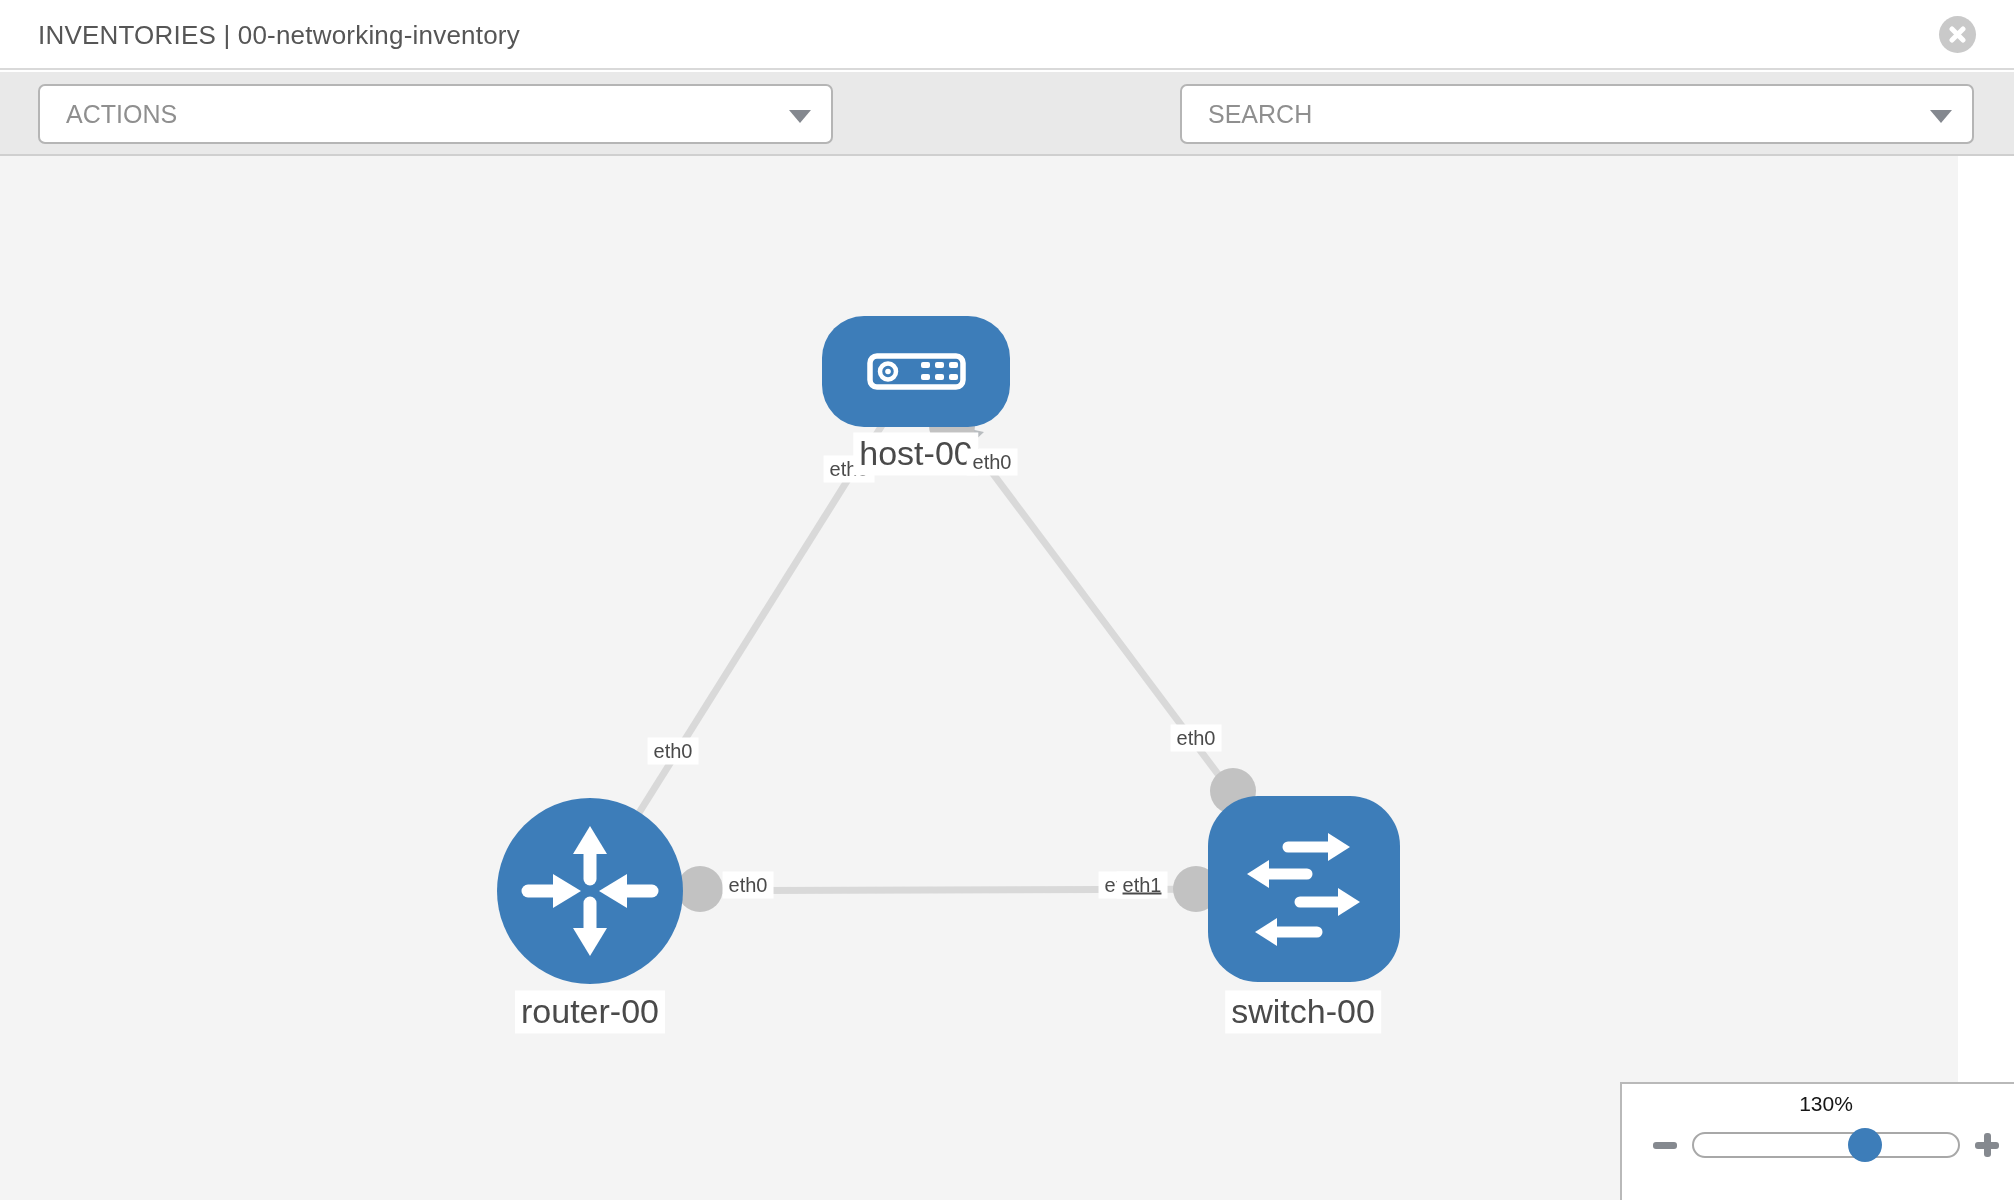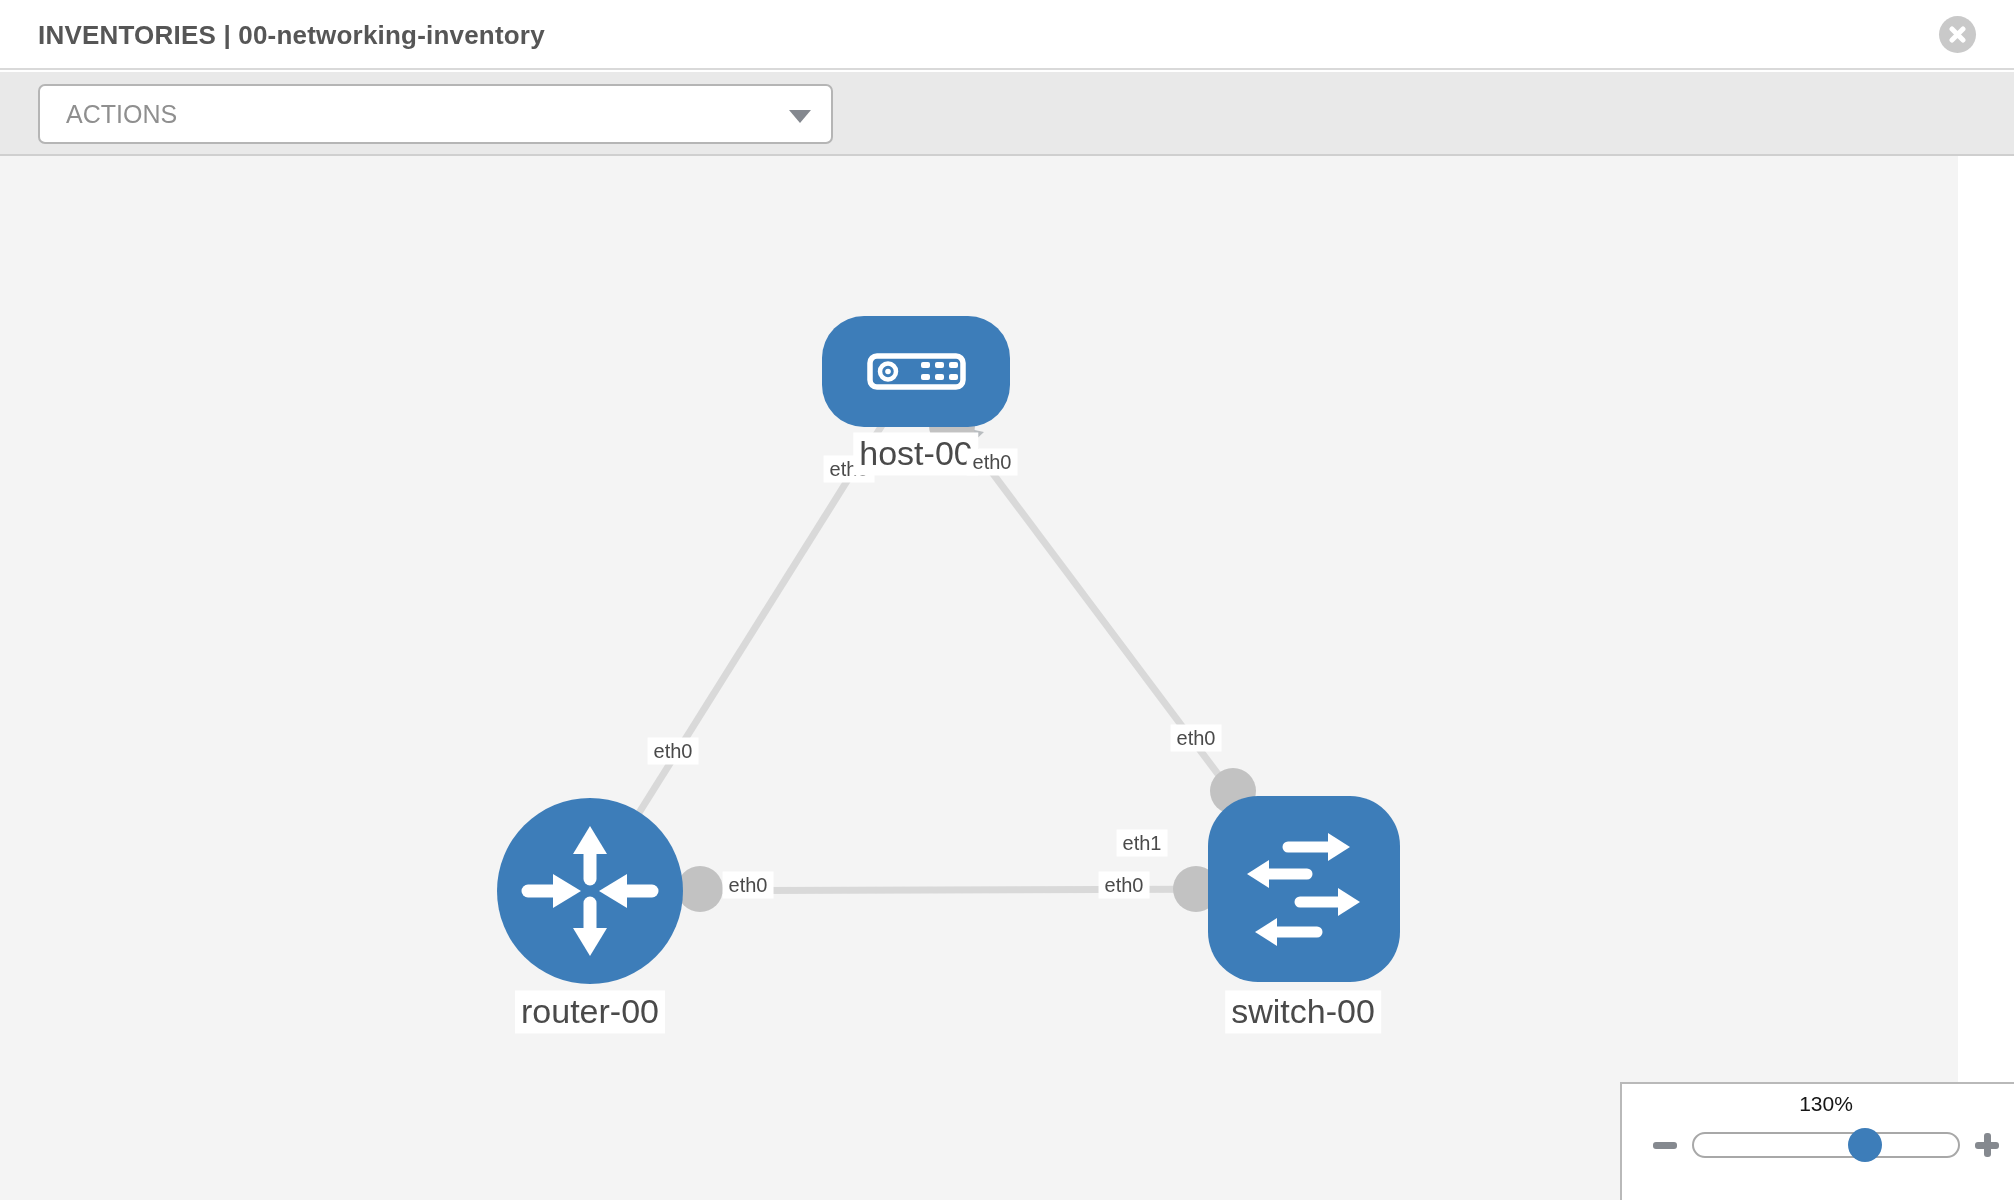--- a/index.html
+++ b/index.html
@@ -4,21 +4,21 @@
 <style>
   html,body{margin:0;padding:0;}
   body{width:2014px;height:1200px;overflow:hidden;background:#fff;
        font-family:"Liberation Sans","DejaVu Sans",sans-serif;}
   *{box-sizing:border-box;}
   .page{position:relative;width:2014px;height:1200px;}
 
   
   .header{position:absolute;left:0;top:0;width:2014px;height:70px;background:#fff;
           border-bottom:2px solid #d9d9d9;}
-  .title{position:absolute;left:38px;top:0;line-height:70px;font-size:26px;font-weight:700;
+  .title{position:absolute;left:38px;top:0;line-height:70px;font-size:26px;font-weight:400;
          color:#565656;letter-spacing:.2px;}
   .close-btn{position:absolute;left:1939px;top:16px;width:37px;height:37px;border-radius:50%;
              background:#c9c9c9;cursor:pointer;display:flex;align-items:center;justify-content:center;}
 
   
   .toolbar{position:absolute;left:0;top:72px;width:2014px;height:84px;background:#e9e9e9;
            border-bottom:2px solid #cfcfcf;}
   .dropdown{position:absolute;top:12px;height:60px;background:#fff;border:2px solid #b5b5b5;
             border-radius:7px;cursor:pointer;}
   .dropdown .ph{position:absolute;left:18px;top:0;line-height:56px;font-size:25px;color:#8f8f8f;margin-left:8px;}
@@ -81,20 +81,24 @@
     </div>
 
     <svg class="tool-icon tool-wrench" viewBox="0 0 32 32">
       <path d="M27.6 9.1c1.3 3.2-.1 6.9-3.2 8.4-1.9.9-4.1.8-5.8-.1l-9.5 9.5c-1.1 1.1-3 1.1-4.1 0s-1.1-3 0-4.1l9.5-9.5c-.9-1.7-1-3.9-.1-5.8C15.9 4.4 19.6 3 22.8 4.3l-4.1 4.1.9 3.8 3.8.9 4.2-4z" fill="#8a8e96"></path>
     </svg>
     <svg class="tool-icon tool-key" viewBox="0 0 32 32">
       <circle cx="10" cy="10" r="5" fill="none" stroke="#8a8e96" stroke-width="3.6"></circle>
       <path d="M13.6 13.6 L26 26 M20.8 20.8 l-2.6 2.6 M25 25 l-2.6 2.6" stroke="#8a8e96" stroke-width="3.6" stroke-linecap="round" fill="none"></path>
     </svg>
 
+    <div class="dropdown dd-search">
+      <span class="ph">SEARCH</span>
+      <span class="caret"></span>
+    </div>
   </div>
 
   <div class="canvas">
 
     <svg class="links-svg" width="2014" height="1044" viewBox="0 0 2014 1044">
       <line x1="916" y1="215" x2="590" y2="735" stroke="#d9d9d9" stroke-width="7"></line>
       <line x1="916" y1="215" x2="1304" y2="733" stroke="#d9d9d9" stroke-width="7"></line>
       <line x1="590" y1="735" x2="1304" y2="733" stroke="#d9d9d9" stroke-width="7"></line>
       <polygon points="946,268 984,276 958,300" fill="#b9bdc0"></polygon>
       <circle cx="952" cy="270" r="23" fill="#c2c2c2"></circle>
@@ -147,21 +151,21 @@
       </svg>
     </div>
 
     <span class="lbl lbl-if" style="left:849px;top:313px;">eth0</span>
     <span class="lbl lbl-node" style="left:916px;top:298px;">host-00</span>
     <span class="lbl lbl-if" style="left:992px;top:306px;">eth0</span>
     <span class="lbl lbl-if" style="left:673px;top:595px;">eth0</span>
     <span class="lbl lbl-if" style="left:1196px;top:582px;">eth0</span>
     <span class="lbl lbl-if" style="left:748px;top:729px;">eth0</span>
     <span class="lbl lbl-if" style="left:1124px;top:729px;">eth0</span>
-    <span class="lbl lbl-if" style="left:1142px;top:687px;">eth1</span>
+    <span class="lbl lbl-if" style="left:1142px;top:729px;text-decoration:underline;">eth1</span>
     <span class="lbl lbl-node" style="left:590px;top:856px;text-align:right;">router-00</span>
     <span class="lbl lbl-node" style="left:1303px;top:856px;">switch-00</span>
   </div>
 
   <div class="zoom-panel">
     <div class="zoom-value">130%</div>
     <div class="zoom-btn zoom-minus">
       <div class="bar-h"></div>
     </div>
     <div class="zoom-track"></div>

